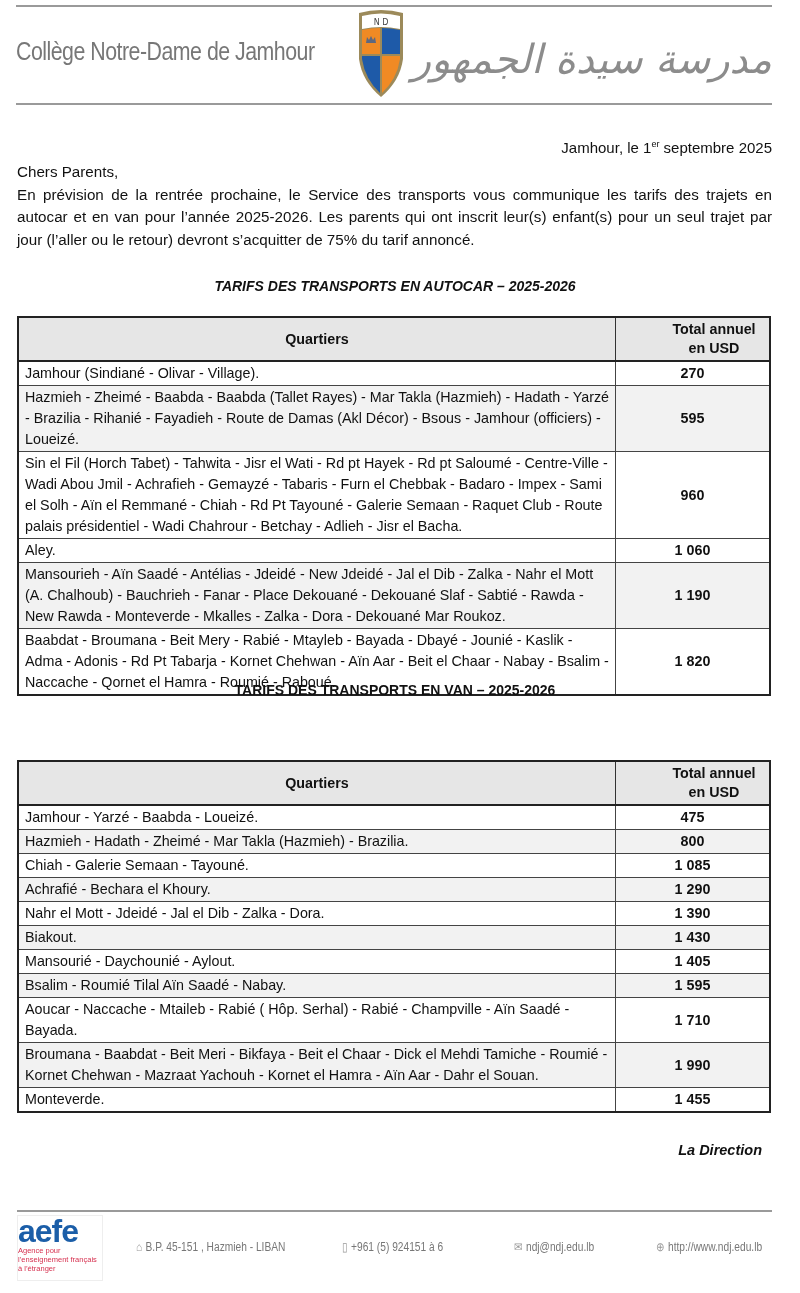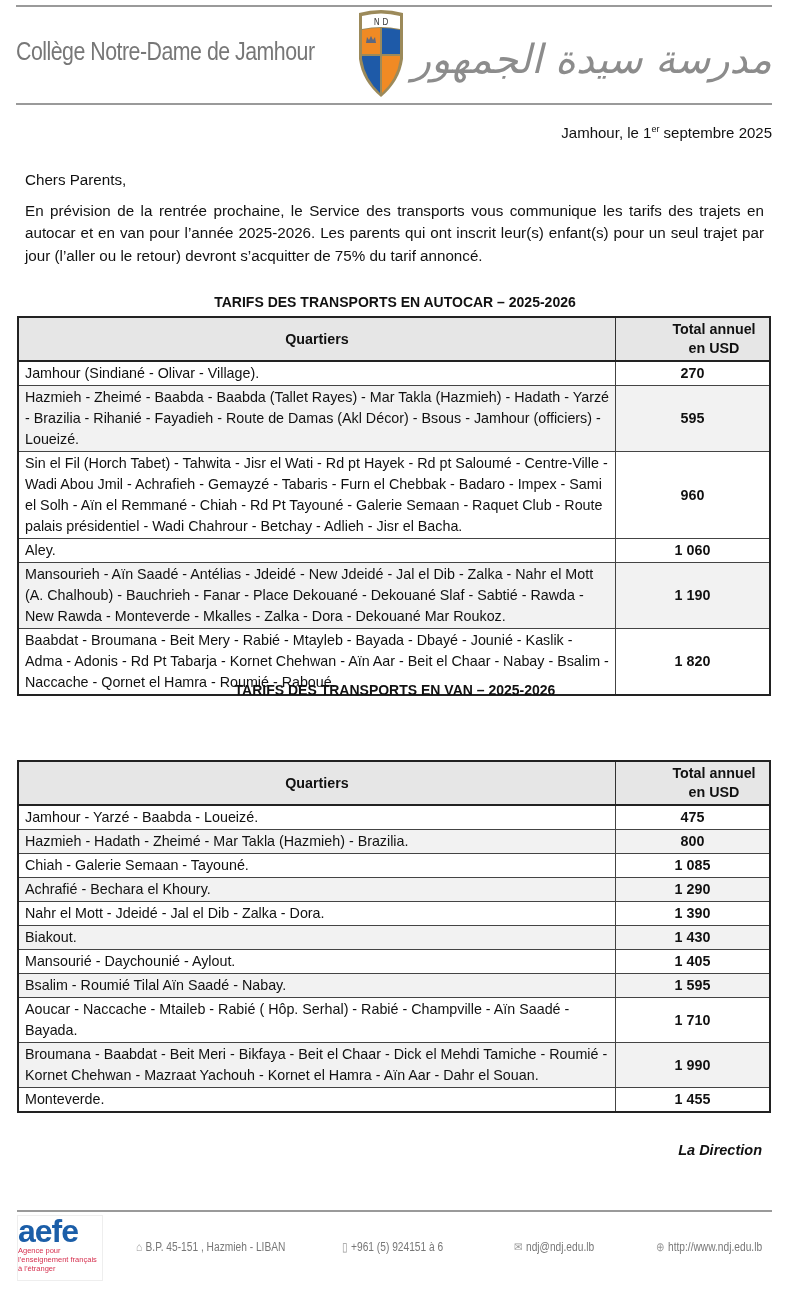--- a/index.html
+++ b/index.html
@@ -5,24 +5,24 @@
   html, body { margin: 0; padding: 0; background: #ffffff; }
   body { width: 800px; height: 1293px; position: relative; overflow: hidden;
          font-family: "Liberation Sans", sans-serif; color: #111; }
   .hr { position: absolute; left: 16px; right: 28px; height: 2px; background: #9a9a9a; }
   .header-name { position: absolute; left: 16px; top: 36px; font-size: 26px; color: #777;
                  font-family: "Liberation Sans Narrow", "Liberation Sans", sans-serif;
                  letter-spacing: -0.6px; transform: scaleX(0.82); transform-origin: left; white-space: nowrap; }
   .crest { position: absolute; left: 356px; top: 9px; width: 50px; height: 90px; }
   .arabic { position: absolute; right: 28px; top: 28px; font-size: 40px; color: #8c8c8c;
             font-family: "DejaVu Serif", serif; direction: rtl; white-space: nowrap; font-style: italic; margin-top: 8px; }
-  .date { position: absolute; right: 28px; top: 124px; font-size: 15px; }
+  .date { position: absolute; right: 28px; top: 139px; font-size: 15px; }
   .date sup { font-size: 9px; }
   .letter { position: absolute; left: 17px; top: 161px; width: 755px; font-size: 15.2px; line-height: 22.5px; }
-  .letter p { margin: 8px; text-align: justify; }
+  .letter p { margin: 0; text-align: justify; }
   .section-title { position: absolute; left: 0; width: 790px; text-align: center; font-weight: bold; font-size: 14px; }
   table { position: absolute; left: 17px; width: 754px; border-collapse: collapse;
           border: 2px solid #222; font-size: 14.3px; }
   th { background: #e6e6e6; font-weight: bold; font-size: 14.3px; border: 1px solid #333; }
   th.q { height: 40px; }
   th.t { width: 108px; line-height: 19px; padding-left: 44px; }
   thead tr { border-bottom: 2px solid #222; }
   td { border: 1px solid #444; padding: 1px 6px; line-height: 21px; vertical-align: middle; }
   td.price { text-align: center; font-weight: bold; width: 96px; }
   tr.alt td { background: #f2f2f2; }
@@ -53,21 +53,21 @@
 <div class="hr" style="top:103px;"></div>
 
 <div class="date">
   <span>Jamhour, le 1</span><sup>er</sup><span> septembre 2025</span>
 </div>
 <div class="letter">
   <p>Chers Parents,</p>
   <p>En prévision de la rentrée prochaine, le Service des transports vous communique les tarifs des trajets en autocar et en van pour l’année 2025-2026. Les parents qui ont inscrit leur(s) enfant(s) pour un seul trajet par jour (l’aller ou le retour) devront s’acquitter de 75% du tarif annoncé.</p>
 </div>
 
-<div class="section-title" style="top:294px;">TARIFS DES TRANSPORTS EN AUTOCAR – 2025-2026</div>
+<div class="section-title" style="top:278px;font-style:italic;">TARIFS DES TRANSPORTS EN AUTOCAR – 2025-2026</div>
 <table style="top:316px;">
   <thead>
     <tr>
       <th class="q">Quartiers</th>
       <th class="t"><span>Total annuel</span><br><span>en USD</span></th>
     </tr>
   </thead>
   <tbody id="autocar-body">
       <tr>
         <td>Jamhour (Sindiané - Olivar - Village).</td>

